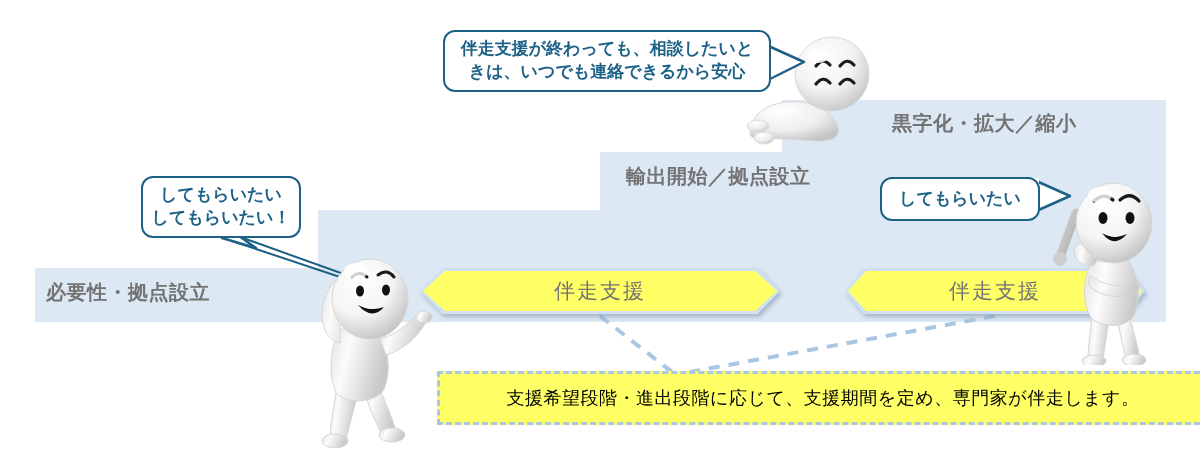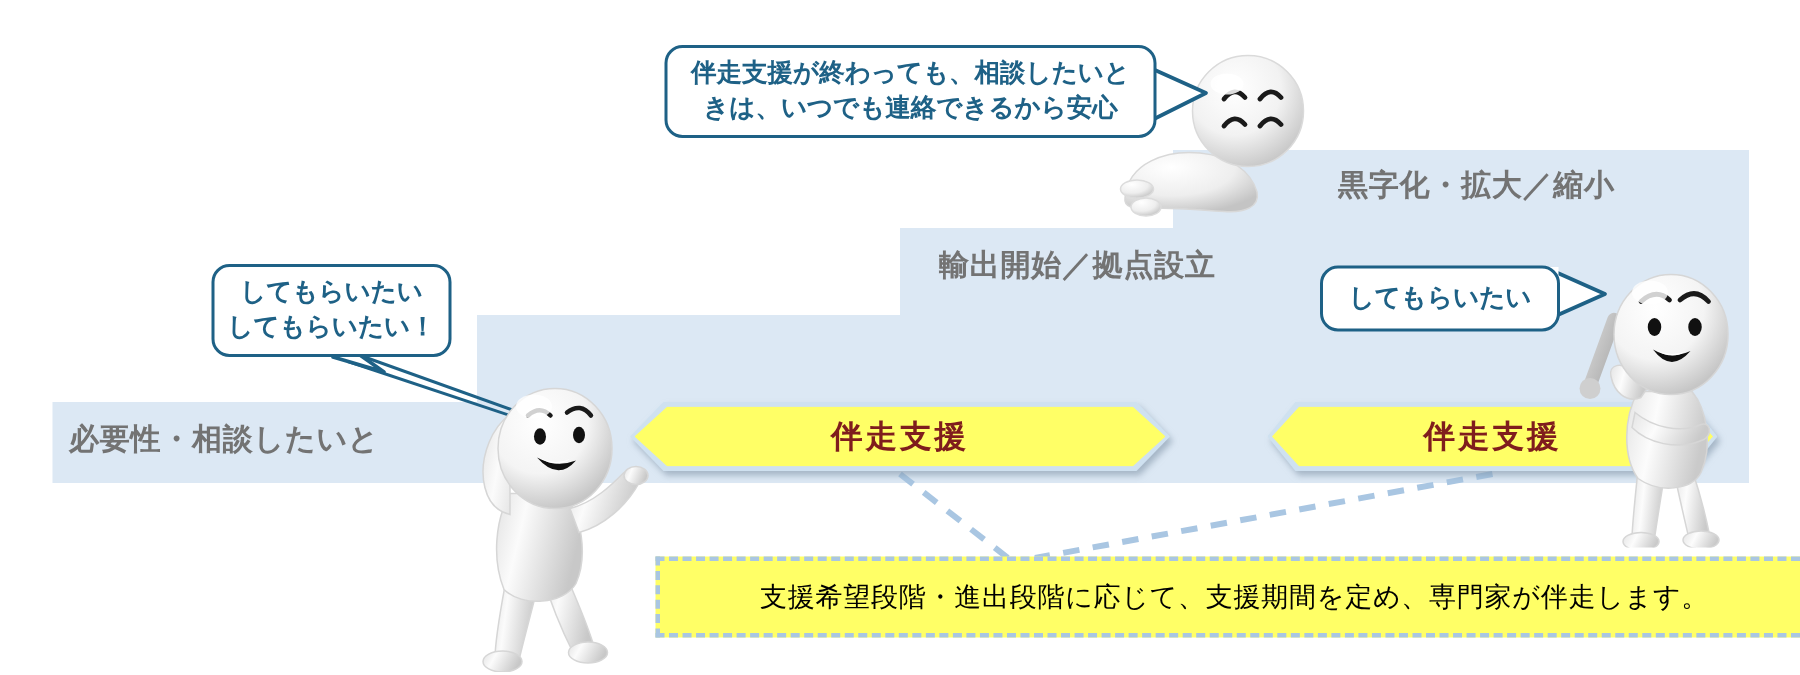--- a/index.html
+++ b/index.html
@@ -63,22 +63,22 @@
   .chevron-inner {
     background: #ffff66;
     clip-path: polygon(0% 50%, 6.2% 0%, 93.8% 0%, 100% 50%, 93.8% 100%, 6.2% 100%);
     width: calc(100% - 6px);
     height: calc(100% - 6px);
     display: flex;
     align-items: center;
     justify-content: center;
   }
   .chevron-text {
-    color: #7f1d1d;
-    font-weight: bold;
+    color: #737373;
+    font-weight: normal;
     font-size: 21px;
     letter-spacing: 2px;
     white-space: nowrap;
   }
   #chevron-1 { left: 420px; top: 268px; width: 360px; height: 46px; }
   #chevron-2 { left: 845px; top: 268px; width: 300px; height: 46px; }
 
   
   #connectors {
     position: absolute;
@@ -160,21 +160,21 @@
 </head>
 <body>
 
 <div id="stage">
 
   <div class="band" id="band-step1"></div>
   <div class="band" id="band-step2"></div>
   <div class="band" id="band-step3"></div>
   <div class="band" id="band-step4"></div>
 
-  <div class="stage-label" id="label-need">必要性・相談したいと</div>
+  <div class="stage-label" id="label-need">必要性・拠点設立</div>
   <div class="stage-label" id="label-export">輸出開始／拠点設立</div>
   <div class="stage-label" id="label-profit">黒字化・拡大／縮小</div>
 
   <svg id="connectors" viewBox="0 0 1200 450" xmlns="http://www.w3.org/2000/svg">
     <g stroke="#a9c6e2" stroke-width="4" stroke-dasharray="11 9" fill="none" stroke-linecap="butt">
       <line x1="600" y1="316" x2="672" y2="372"></line>
       <line x1="995" y1="316" x2="690" y2="372"></line>
     </g>
   </svg>
 

